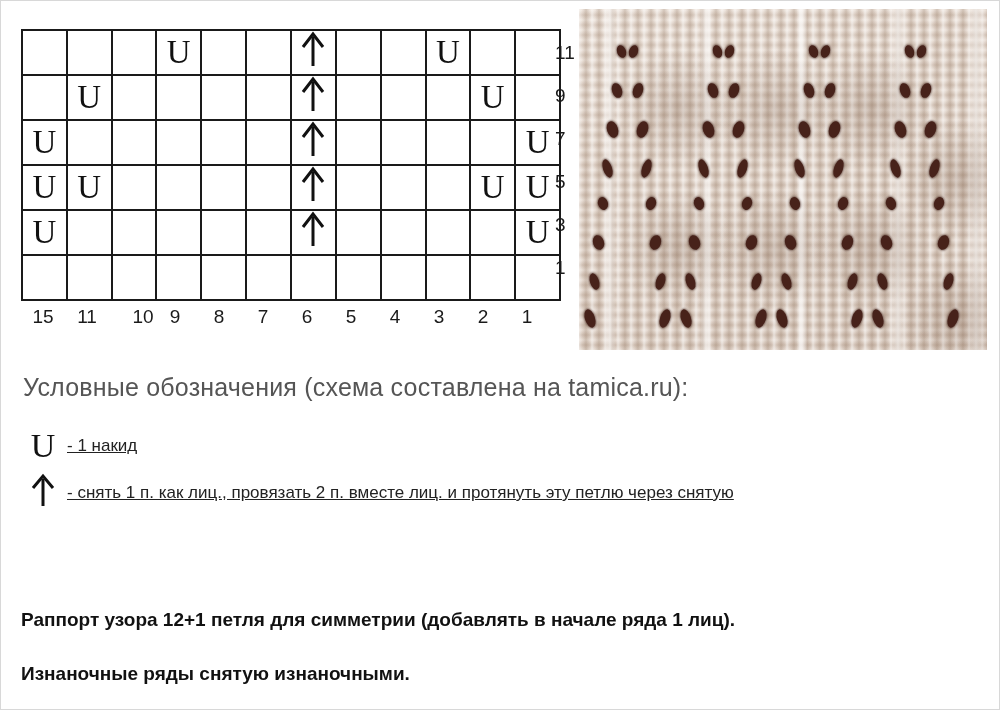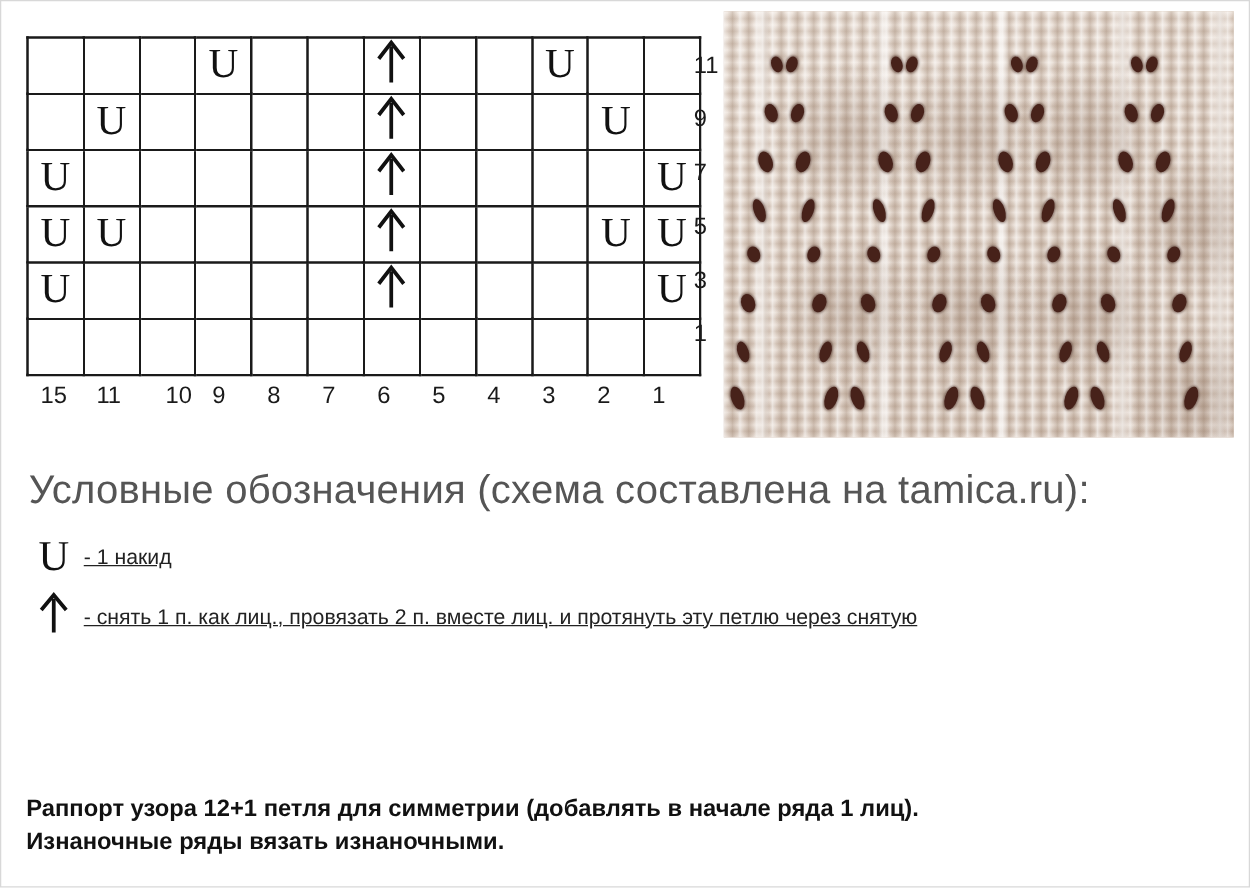--- a/index.html
+++ b/index.html
@@ -152,21 +152,21 @@
     width: 120px;
     height: 120px;
     background: radial-gradient(ellipse at center, rgba(120,90,70,0.22), rgba(120,90,70,0) 70%);
   }
 
   
   #legend-title {
     position: absolute;
     left: 22px;
     top: 372px;
-    font-size: 32px;
+    font-size: 25px;
     color: #555555;
     letter-spacing: 0.2px;
   }
   .legend-row {
     position: absolute;
     left: 22px;
     display: flex;
     align-items: center;
   }
   #legend-row-yo { top: 428px; }
@@ -194,21 +194,20 @@
     font-weight: bold;
     color: #111;
   }
   #note-rapport {
     position: absolute;
     left: 20px;
     top: 608px;
     font-size: 19px;
     font-weight: bold;
     color: #111;
-    margin-top: 28px;
   }
   #note-purl {
     position: absolute;
     left: 20px;
     top: 662px;
     font-size: 19px;
     font-weight: bold;
     color: #111;
   }
 </style>
@@ -595,15 +594,15 @@
     <span class="legend-glyph">
       <svg width="26" height="34" viewBox="0 0 26 34" aria-hidden="true">
         <line x1="13" y1="33" x2="13" y2="6" stroke="#111" stroke-width="3"></line>
         <polyline points="3,15 13,3 23,15" fill="none" stroke="#111" stroke-width="3"></polyline>
       </svg>
     </span>
     <span class="legend-text">- снять 1 п. как лиц., провязать 2 п. вместе лиц. и протянуть эту петлю через снятую</span>
   </div>
 
   <div id="note-rapport">Раппорт узора 12+1 петля для симметрии (добавлять в начале ряда 1 лиц).</div>
-  <div id="note-purl">Изнаночные ряды вязать изнаночными.</div>
+  <div id="note-purl">Изнаночные ряды снятую изнаночными.</div>
 
 </div>
 
 </body></html>

